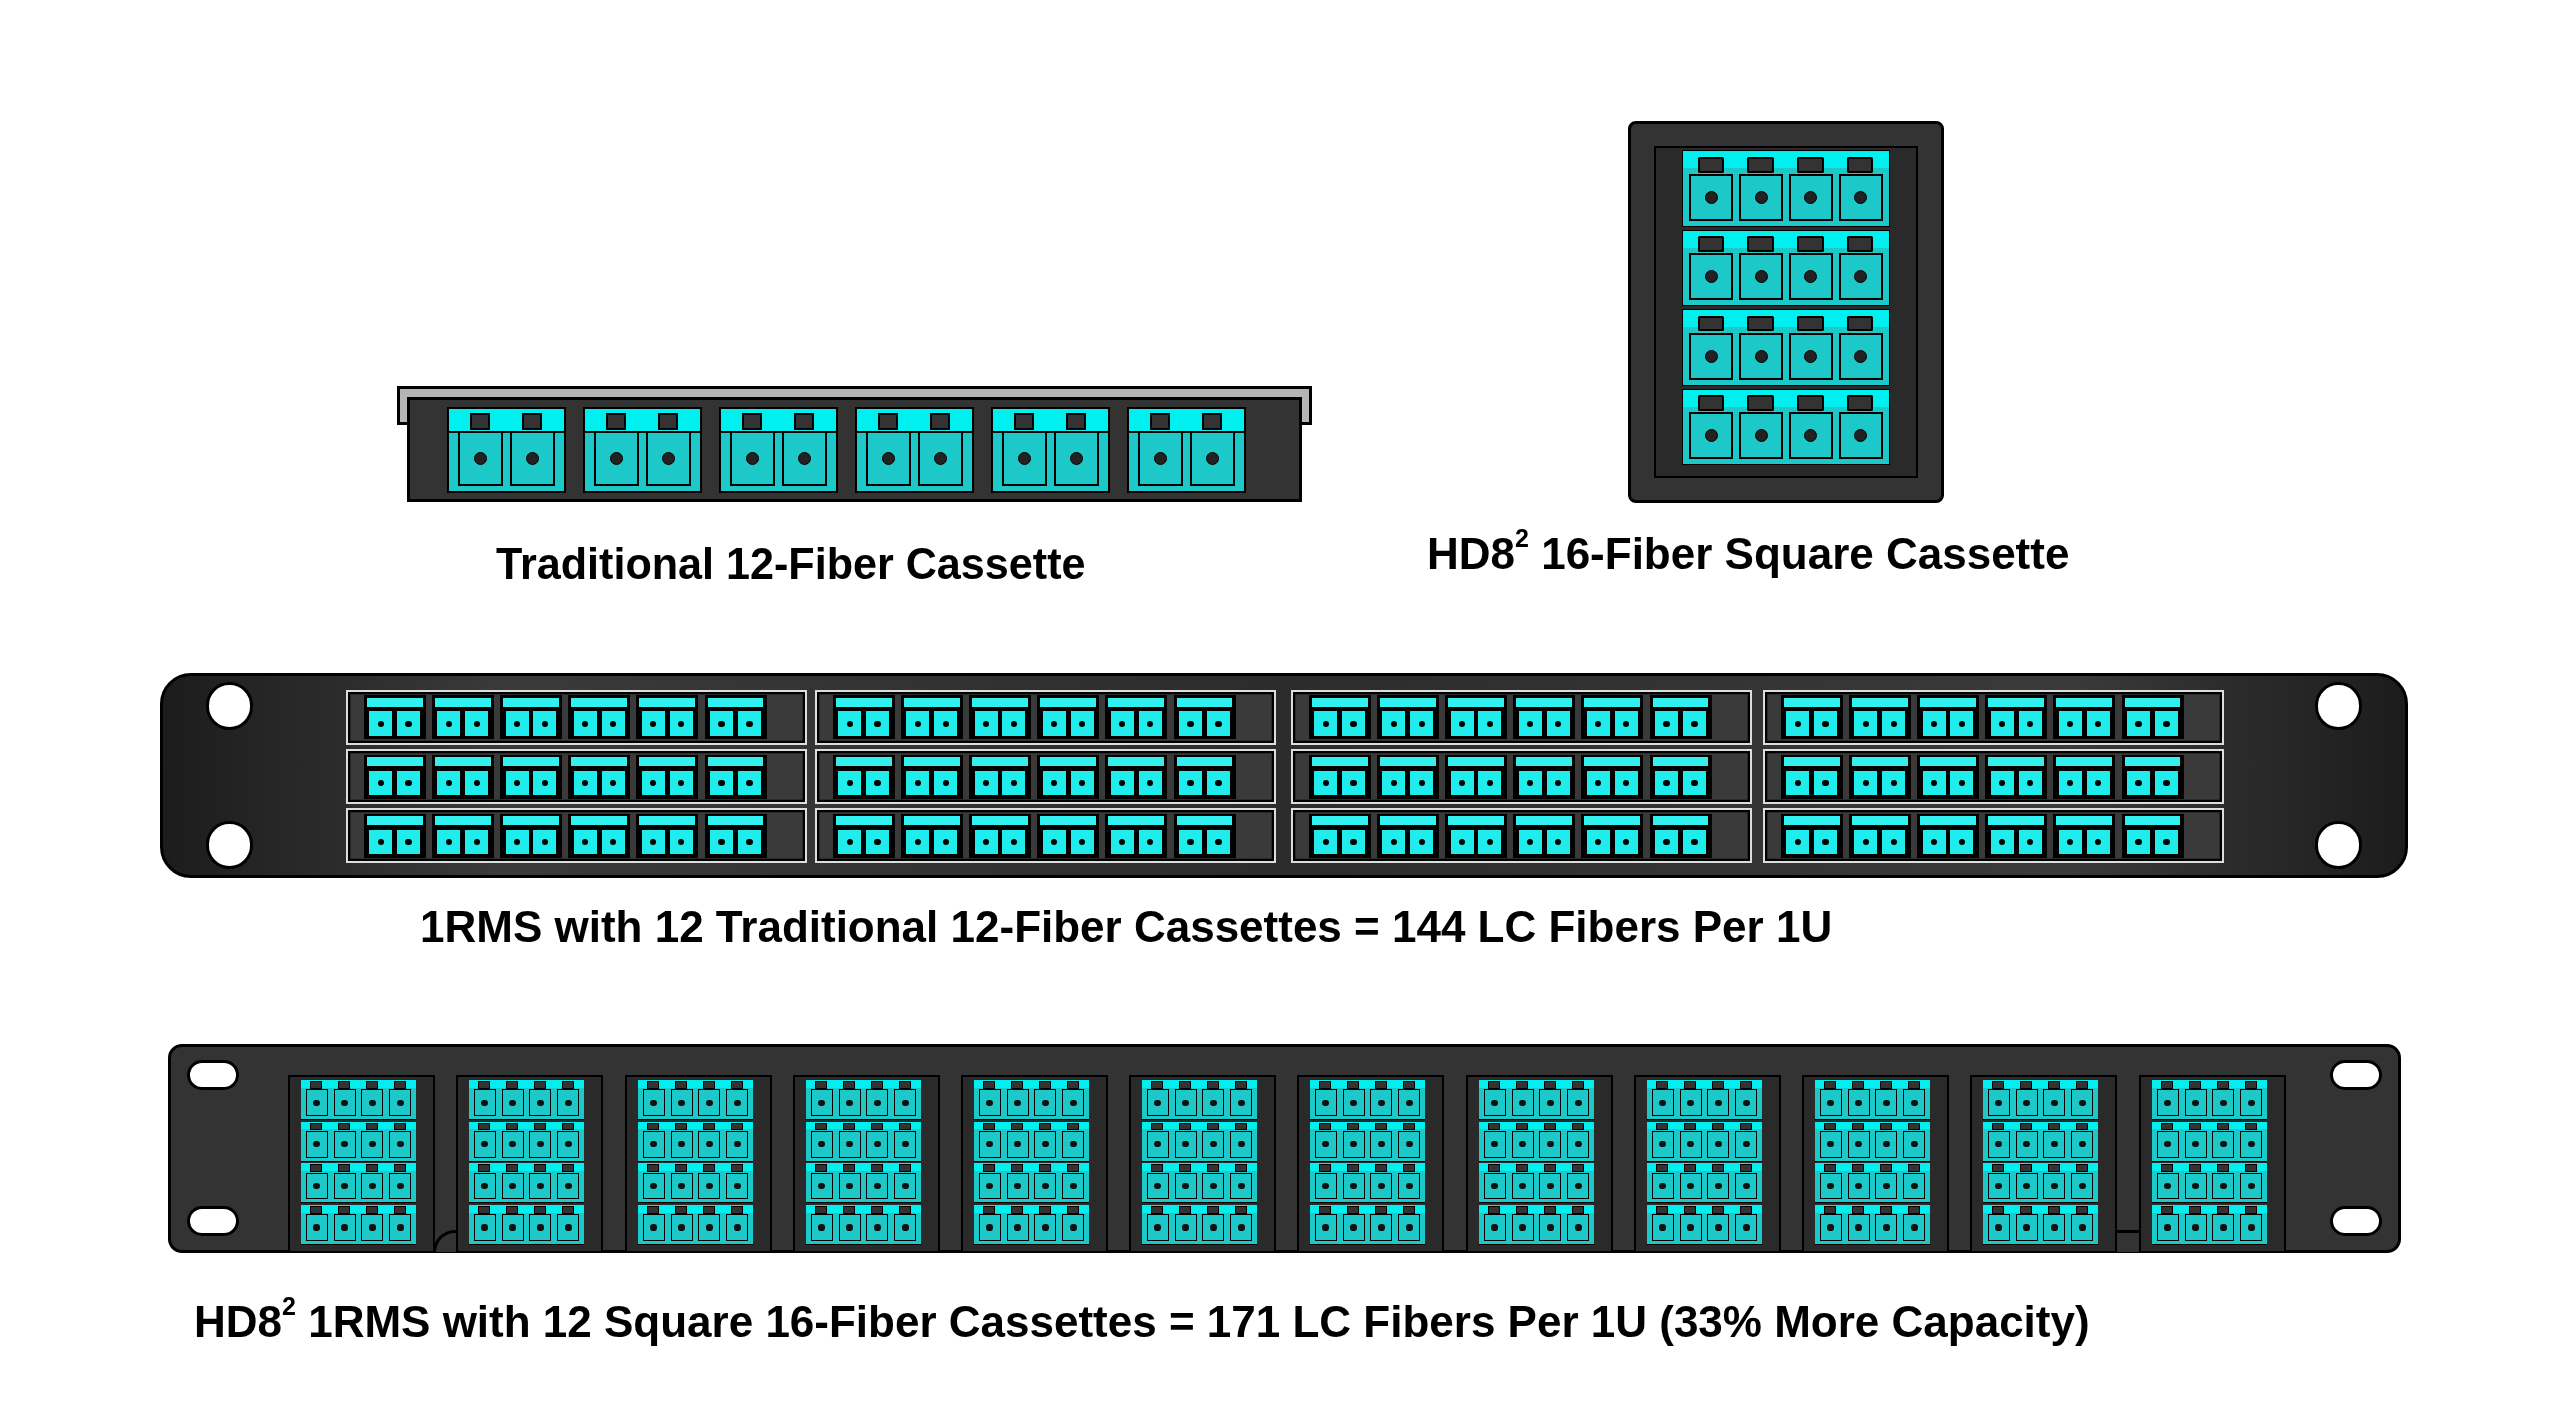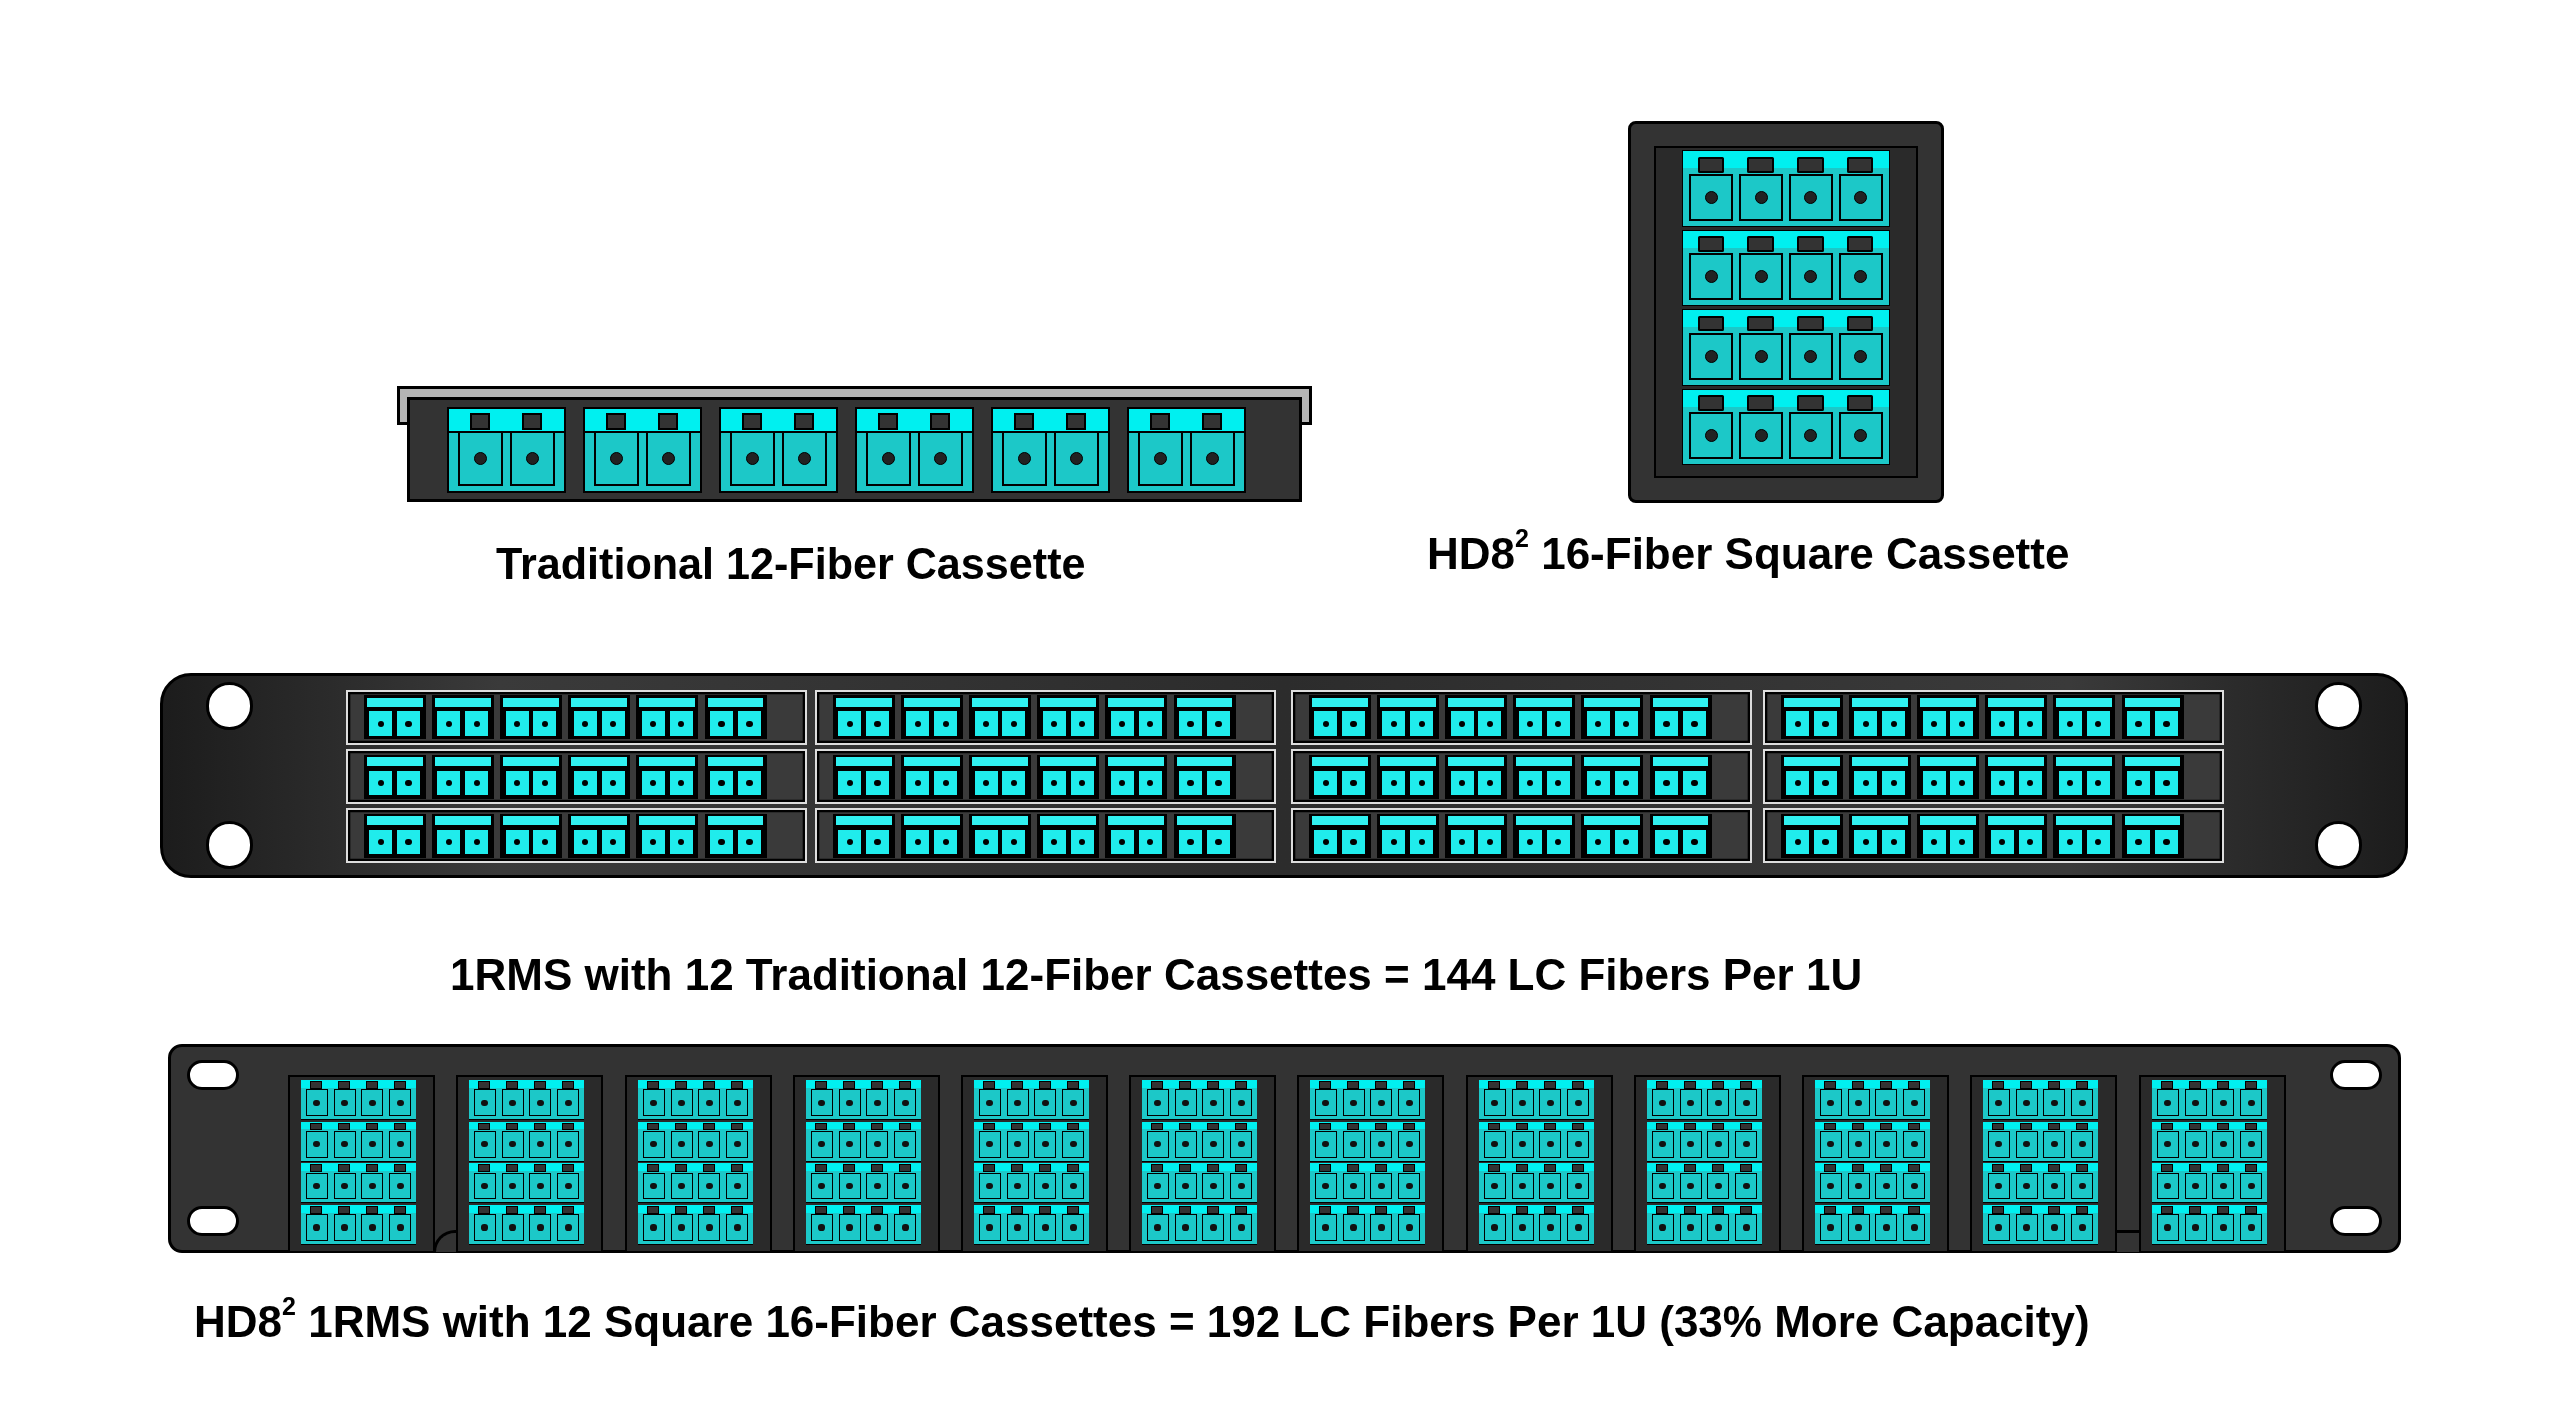--- a/index.html
+++ b/index.html
@@ -778,21 +778,21 @@
           <div class="mini-lc">
             <i></i>
           </div>
           <div class="mini-lc">
             <i></i>
           </div>
         </div>
       </div>
     </div>
   </div>
-<div class="caption" style="left:450px;top:902px;margin-top:48px;">1RMS with 12 Traditional 12-Fiber Cassettes = 144 LC Fibers Per 1U</div>
+<div class="caption" style="left:420px;top:902px;">1RMS with 12 Traditional 12-Fiber Cassettes = 144 LC Fibers Per 1U</div>
 
 <div class="panel p2" id="p2">
   <div class="ear-hole" style="left:15.6px;top:12.5px;"></div>
   <div class="ear-hole" style="left:15.6px;top:159px;"></div>
   <div class="ear-hole" style="right:15.6px;top:12.5px;"></div>
   <div class="ear-hole" style="right:15.6px;top:159px;"></div>
   <div class="handle" style="left:262px;"></div>
   <div class="handle" style="left:1909px;"></div>
 <div class="sqm" style="left: 117px;">
       <div class="sqm-grid">
@@ -1508,14 +1508,14 @@
           <div class="sqm-port">
             <i></i>
           </div>
           <div class="sqm-port">
             <i></i>
           </div>
         </div>
       </div>
     </div>
   </div>
-<div class="caption" style="left:194px;top:1292px;"><span>HD8</span><sup>2</sup><span> 1RMS with 12 Square 16-Fiber Cassettes = 192 LC Fibers Per 1U (33% More Capacity)</span></div>
+<div class="caption" style="left:194px;top:1292px;"><span>HD8</span><sup>2</sup><span> 1RMS with 12 Square 16-Fiber Cassettes = 171 LC Fibers Per 1U (33% More Capacity)</span></div>
 
 
 </body></html>

